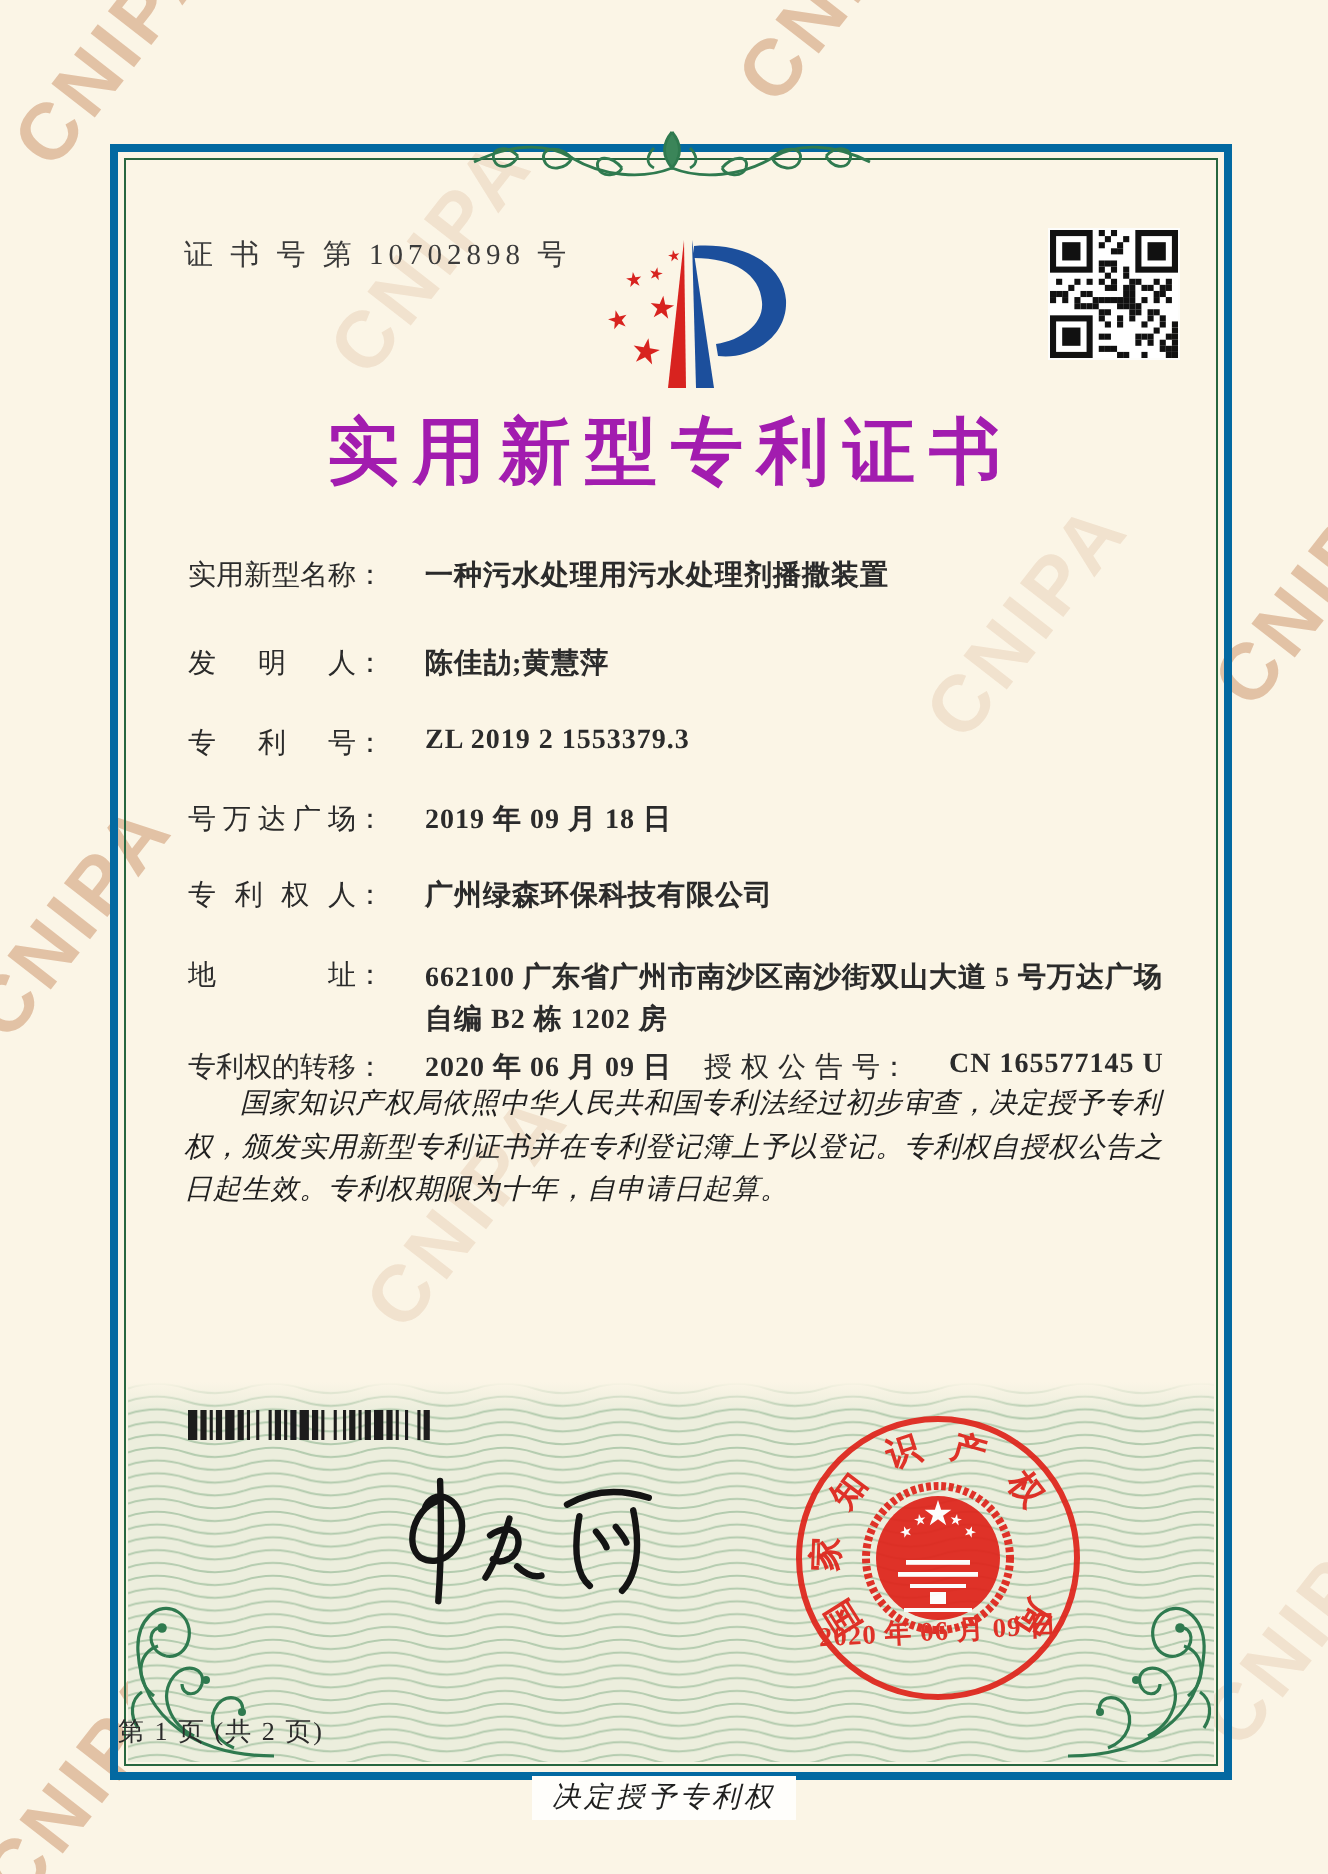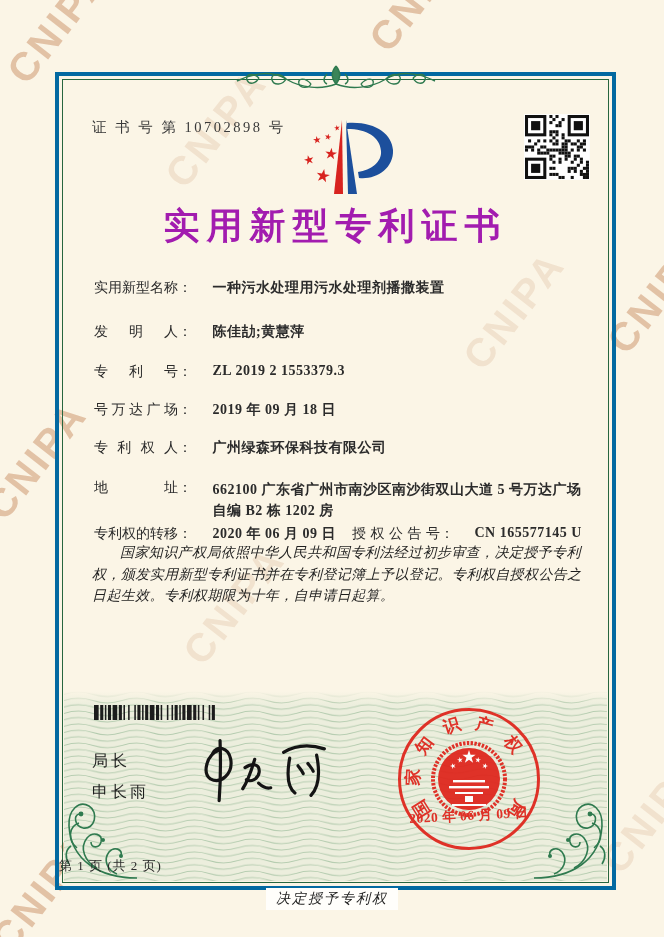--- a/index.html
+++ b/index.html
@@ -339,24 +339,20 @@
       <rect x="85.24999999999996" y="0" width="1.55" height="15" fill="#1c1c1c"></rect>
       <rect x="88.34999999999995" y="0" width="3.1" height="15" fill="#1c1c1c"></rect>
       <rect x="92.99999999999994" y="0" width="4.65" height="15" fill="#1c1c1c"></rect>
       <rect x="99.19999999999995" y="0" width="3.1" height="15" fill="#1c1c1c"></rect>
       <rect x="103.84999999999994" y="0" width="1.55" height="15" fill="#1c1c1c"></rect>
       <rect x="108.49999999999993" y="0" width="1.55" height="15" fill="#1c1c1c"></rect>
       <rect x="114.69999999999993" y="0" width="1.55" height="15" fill="#1c1c1c"></rect>
       <rect x="117.79999999999993" y="0" width="3.1" height="15" fill="#1c1c1c"></rect>
     </svg>
 
-  <div class="director">
-    <div>局长</div>
-    <div>申长雨</div>
-  </div>
 
   <svg class="signature" width="150" height="72" viewBox="0 0 150 72">
     <g fill="none" stroke="#141414" stroke-width="3.2" stroke-linecap="round" transform="rotate(-2,75,36)">
       <path d="M30,18 C18,22 13,40 21,46 C31,52 44,42 42,27 C40,15 28,12 24,21"></path>
       <path d="M32,8 C32,28 31,50 29,68"></path>
       <path d="M66,28 C62,40 58,50 53,57"></path>
       <path d="M56,36 C64,31 71,33 70,41 C69,48 61,51 57,48"></path>
       <path d="M69,52 C73,56 77,58 81,57"></path>
       <path d="M95,22 C108,15 122,15 136,20"></path>
       <path d="M101,28 C97,46 99,58 105,63"></path>

